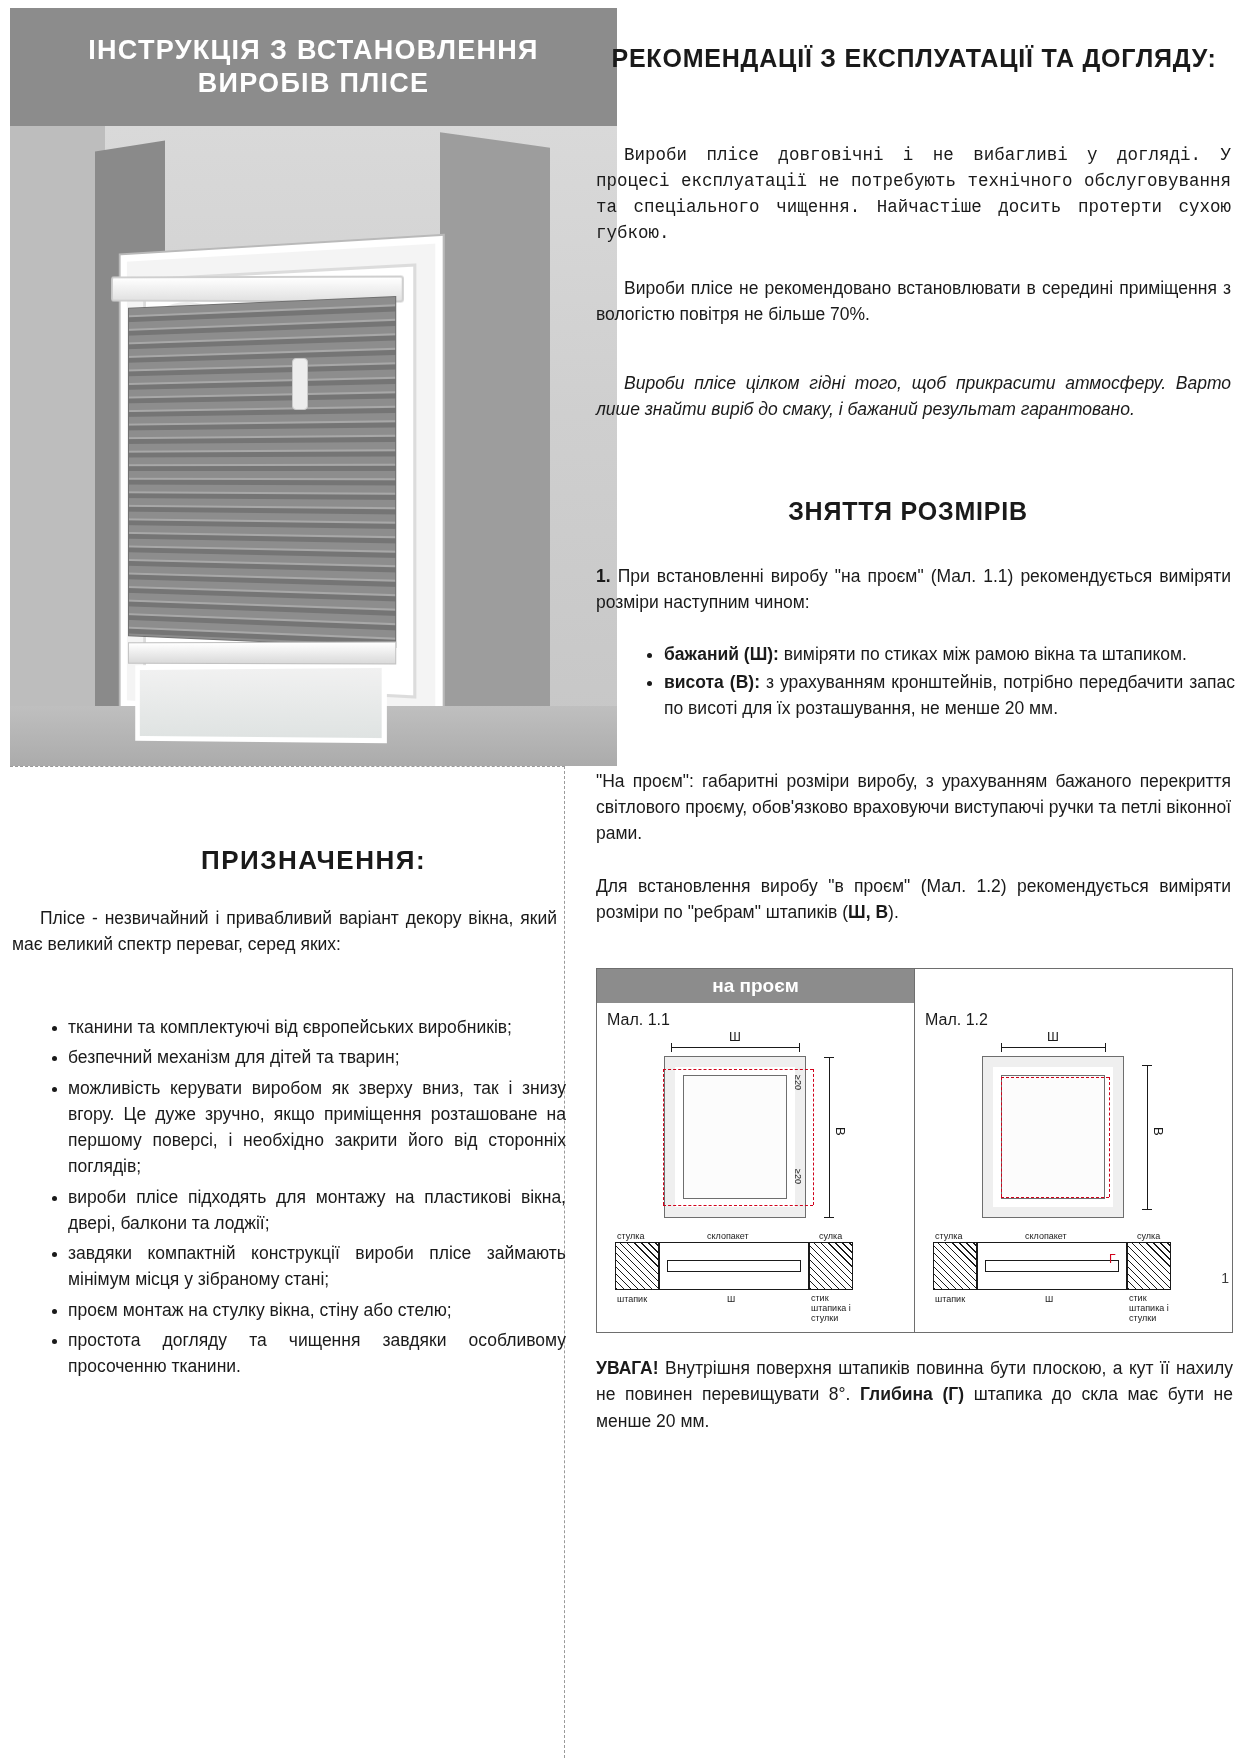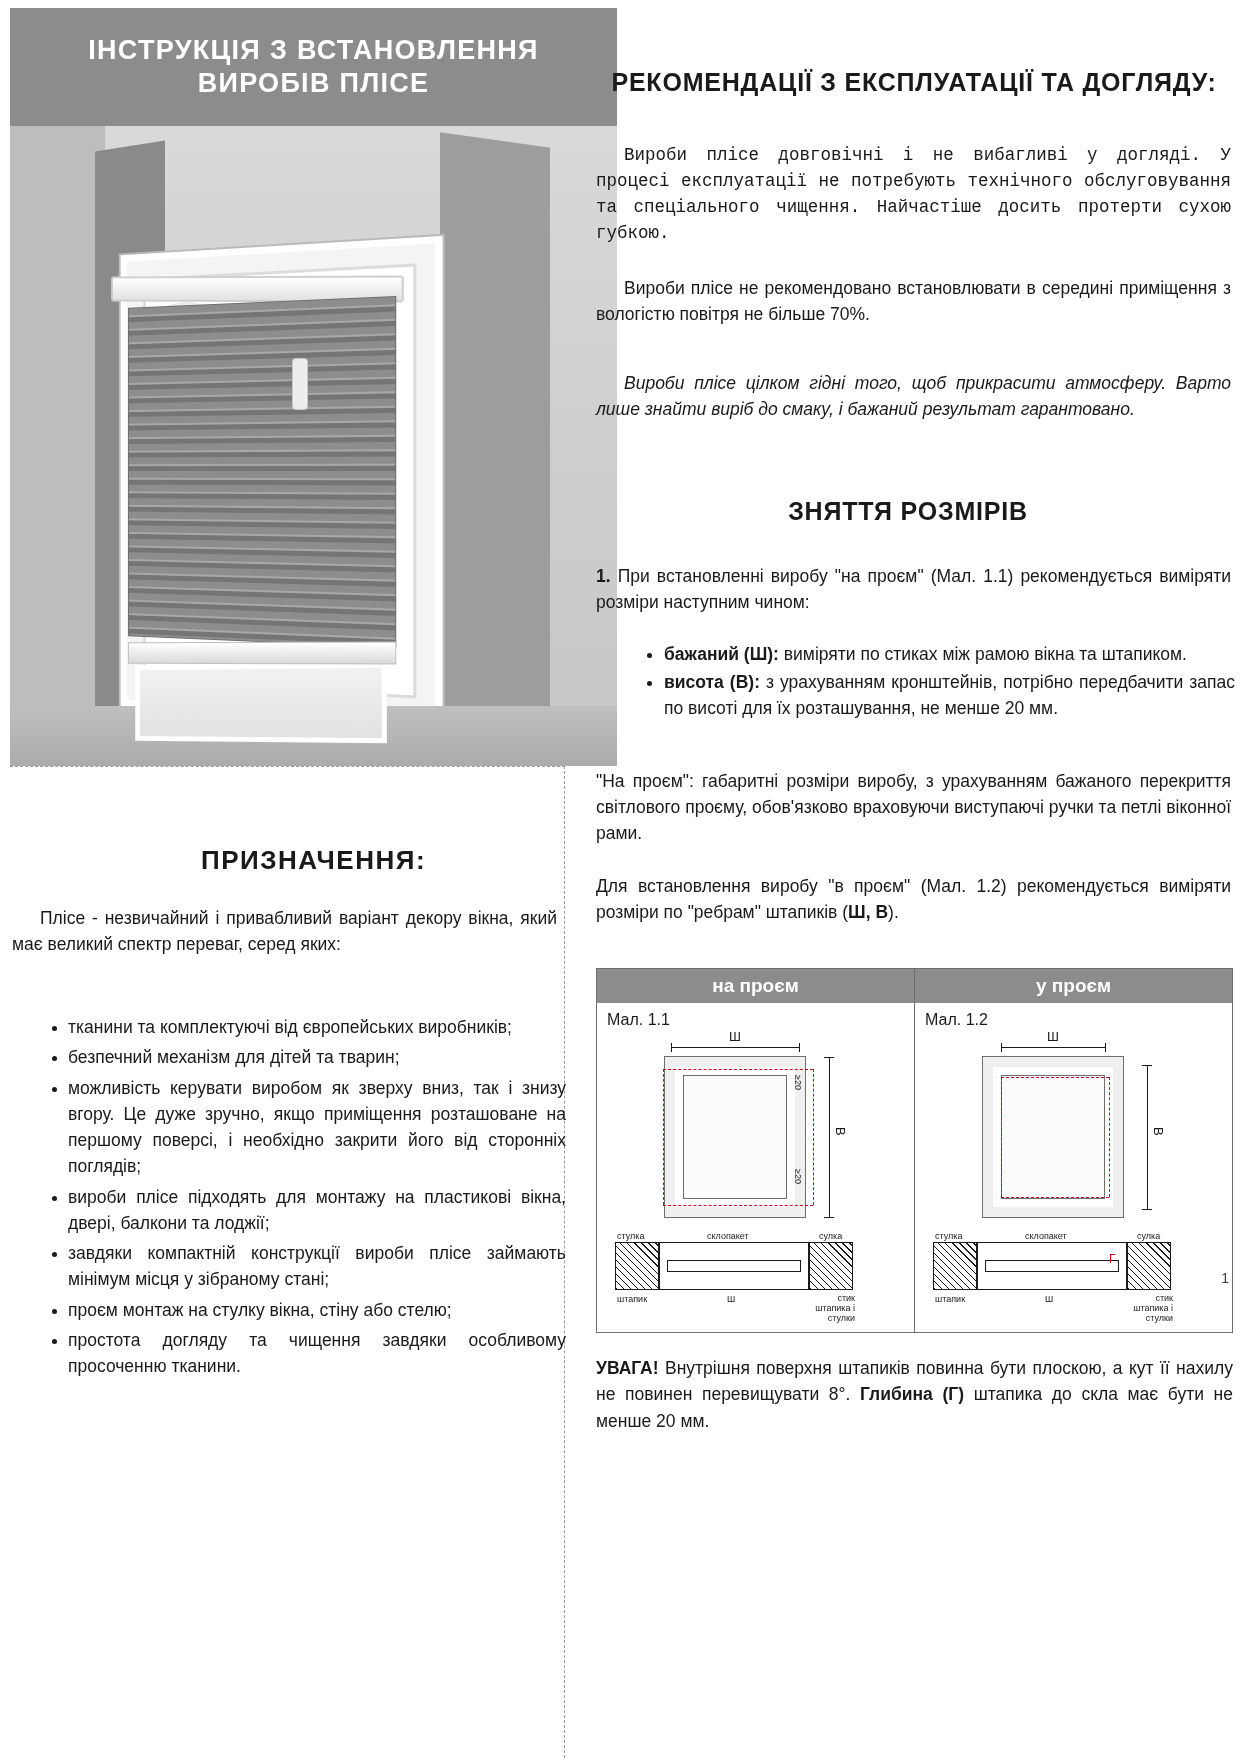--- a/index.html
+++ b/index.html
@@ -164,21 +164,21 @@
   }
 
   
   .right-col {
     position:absolute; left:588px; top:0; width:657px; height:1758px;
   }
   .r-title {
     font-size:25px; font-weight:bold; text-align:center;
     letter-spacing:0.8px; text-transform:uppercase; line-height:1.3;
   }
-  .rt1 { position:absolute; left:6px; top:42px; width:640px;margin-top:24px; }
+  .rt1 { position:absolute; left:6px; top:42px; width:640px; }
   .r-para {
     font-size:17.5px; line-height:1.49; text-align:justify;
   }
   .p1 { position:absolute; left:8px; top:142px; width:635px; text-indent:28px;font-family:Liberation Mono, monospace; }
   .p2 { position:absolute; left:8px; top:275px; width:635px; text-indent:28px; }
   .p3 {
     position:absolute; left:8px; top:370px; width:635px;
     font-style:italic; text-indent:28px;
   }
   .rt2 { position:absolute; left:0; top:495px; width:640px; }
@@ -196,21 +196,20 @@
   
   .diagram-wrap {
     position:absolute; left:8px; top:968px; width:637px; height:365px;
     display:flex; gap:0;
   }
   .diag {
     flex:1;
     border:1.5px solid #6e6e6e;
     position:relative;
     background:#ffffff;
-    text-align:right;
   }
   .diag + .diag { border-left:none; }
   .diag-head {
     height:34px; background:#8c8c8c; color:#fff;
     display:flex; align-items:center; justify-content:center;
     font-size:19px; font-weight:bold;
   }
   .diag-label {
     position:absolute; left:10px; top:42px;
     font-size:16px;
@@ -381,21 +380,20 @@
             <div class="lab-tiny" style="left:92px; top:-11px;">склопакет</div>
             <div class="lab-tiny" style="left:204px; top:-11px;">сулка</div>
             <div class="lab-tiny" style="left:2px; top:52px;">штапик</div>
             <div class="lab-tiny" style="left:112px; top:52px;">Ш</div>
             <div class="lab-tiny" style="left:196px; top:52px; width:44px; line-height:1.1;">стик штапика і стулки</div>
           </div>
         </div>
       </div>
 
       <div class="diag">
-        <div class="diag-head">у проєм</div>
         <div class="diag-label">Мал. 1.2</div>
         <div class="diag-canvas">
           <div class="win"></div>
 
           <div class="dimline" style="left:86px; top:8px; width:104px;"></div>
           <div class="dimline-v" style="left:86px; top:4px; height:9px;"></div>
           <div class="dimline-v" style="left:190px; top:4px; height:9px;"></div>
           <div class="lab" style="left:132px; top:-10px;">Ш</div>
 
           <div class="dimline-v" style="left:232px; top:26px; height:144px;"></div>

